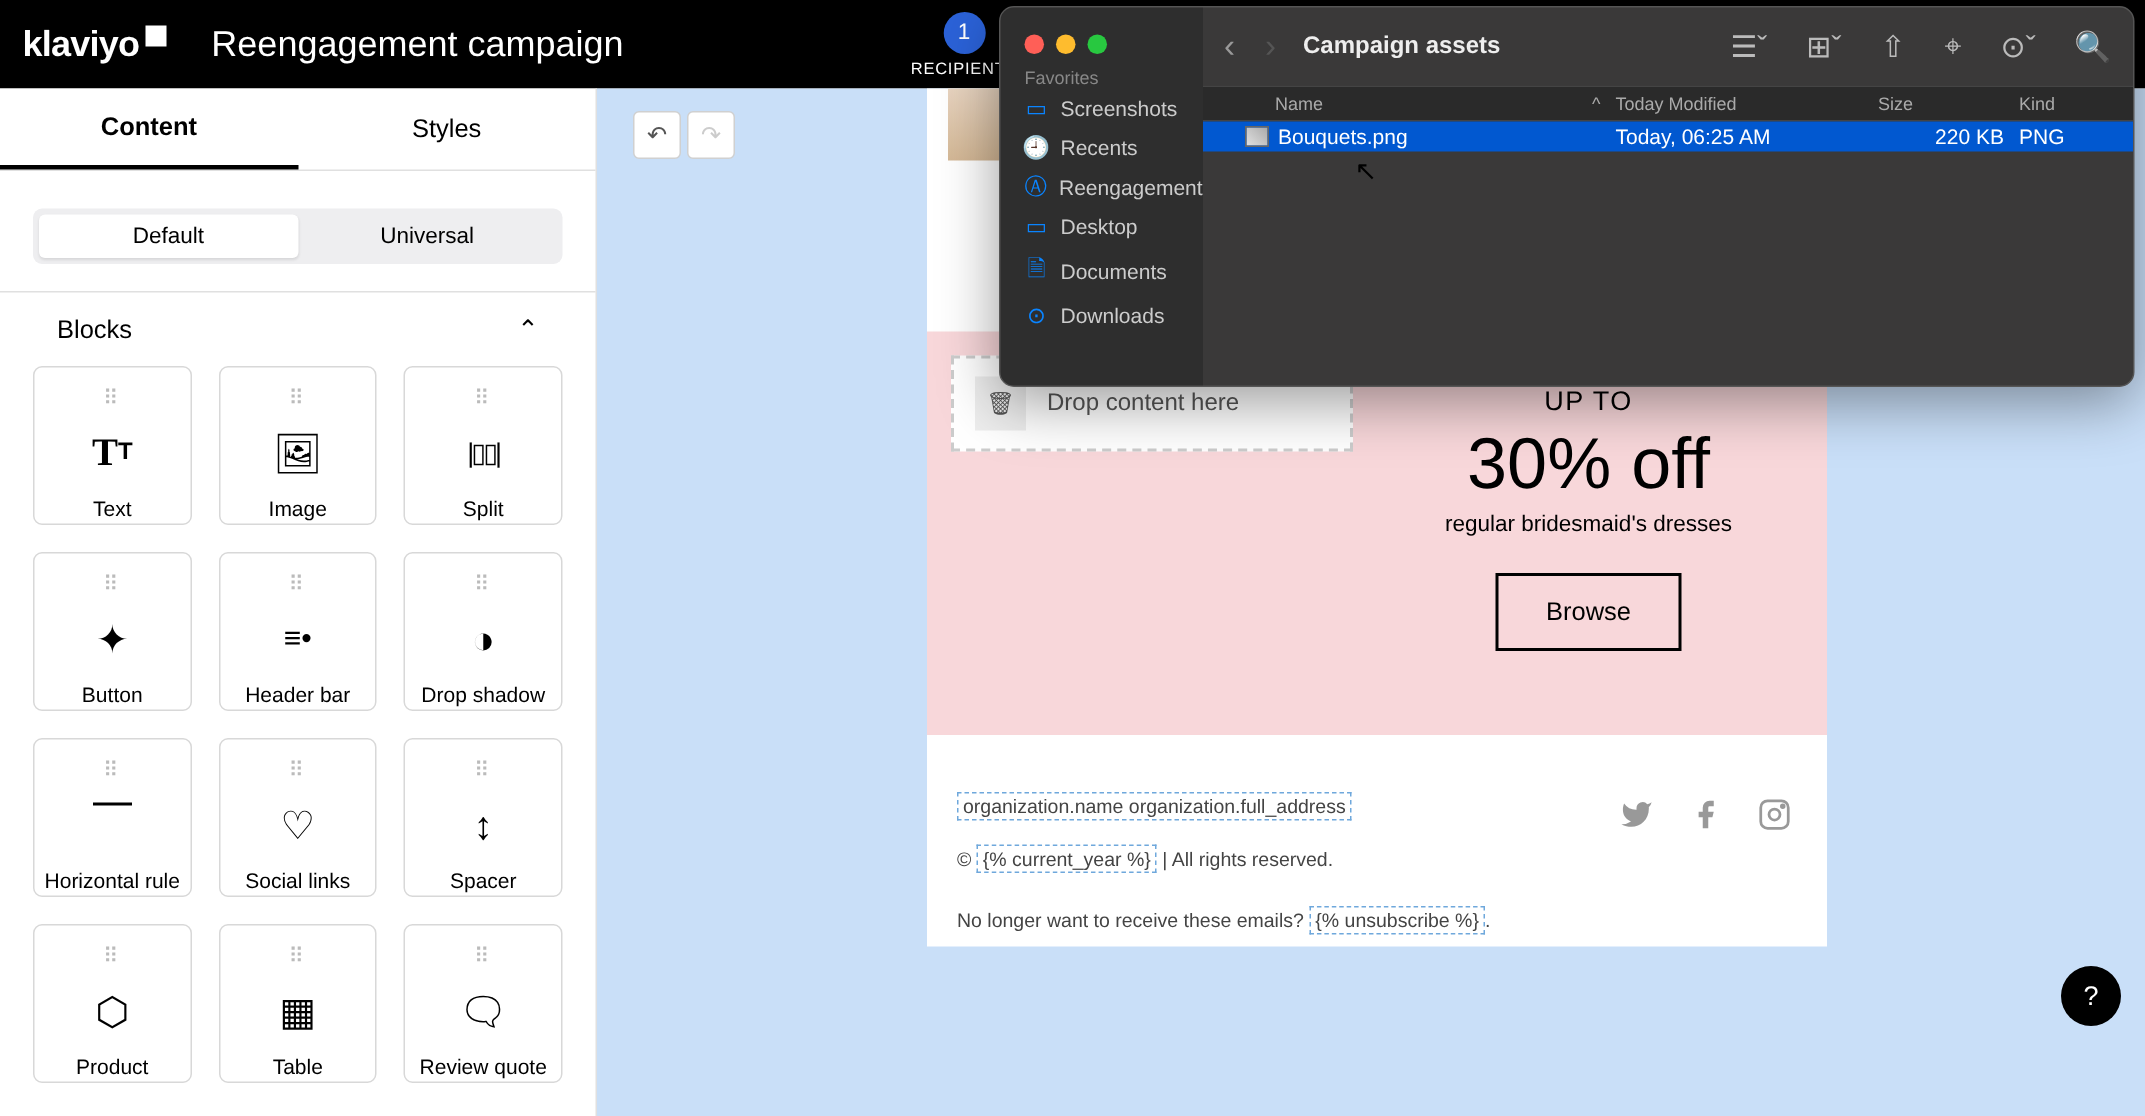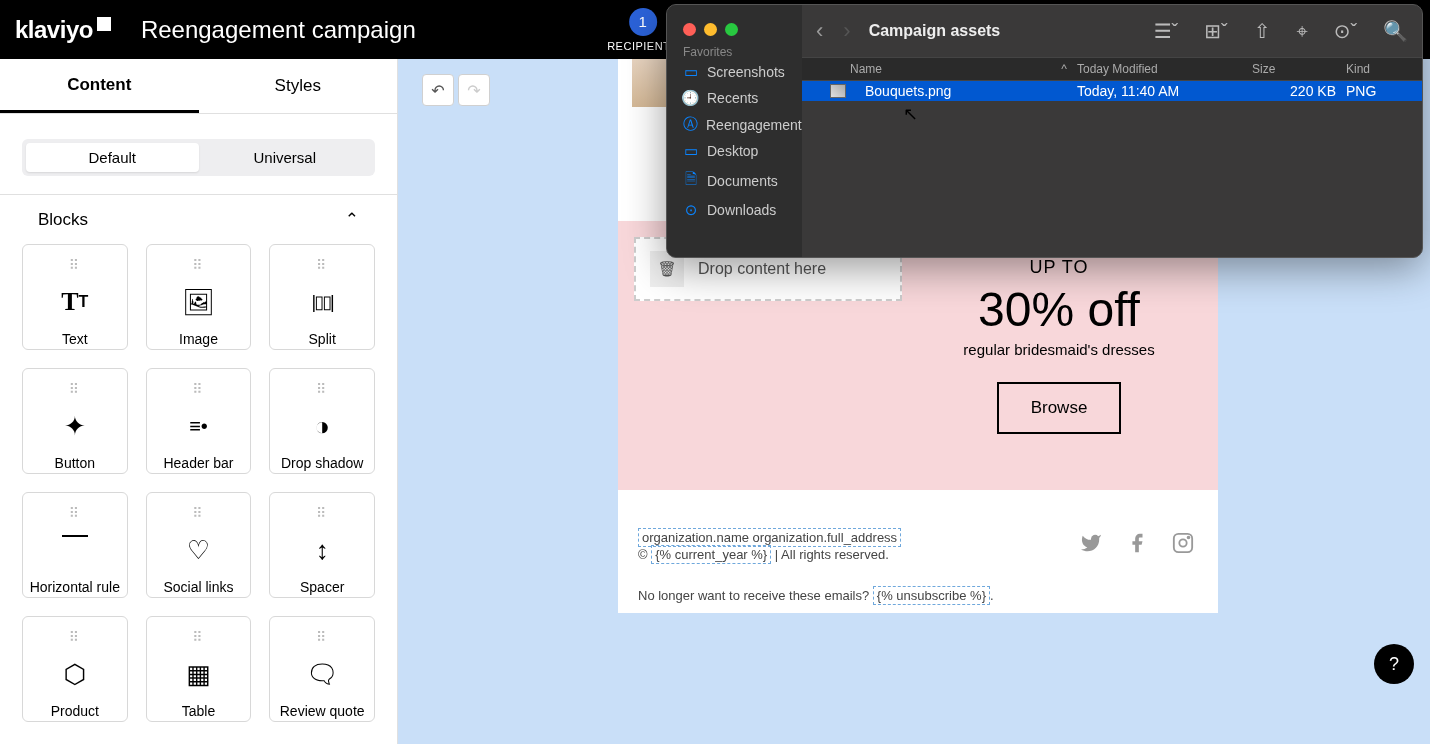--- a/index.html
+++ b/index.html
@@ -68,21 +68,21 @@
     .tred { background: #ff5f57; } .tyellow { background: #febc2e; } .tgreen { background: #28c840; }
     .nav-arrows { display: flex; gap: 20px; font-size: 22px; color: #999; }
     .finder-title { font-size: 16px; font-weight: 600; color: #eee; }
     .finder-tb-right { margin-left: auto; display: flex; gap: 26px; font-size: 20px; color: #bbb; align-items: center;}
     .col-headers { display: flex; background: #2a2a2a; font-size: 12px; color: #aaa; padding: 4px 0; border-top: 1px solid #444; border-bottom: 1px solid #444; }
     .col-name { width: 275px; padding-left: 48px; display: flex; justify-content: space-between; padding-right: 10px; }
     .col-date { width: 175px; }
     .col-size { width: 94px; }
     .col-kind { flex: 1; }
     .file-row { display: flex; background: #0158d0; color: #fff; font-size: 14px; padding: 2px 0; align-items: center; height: 20px; }
-    .file-name-cell { width: 275px; padding-left: 28px; display: flex; gap: 19px; align-items: center; }
+    .file-name-cell { width: 275px; padding-left: 28px; display: flex; gap: 6px; align-items: center; }
     .file-icon-pv { width: 16px; height: 14px; background: linear-gradient(45deg, #e0e0e0,#aaa); border: 1px solid #666; }
     .cursor { position: absolute; top: 103px; left: 903px; font-size: 18px; color: #000; z-index: 100; pointer-events:none; }
 
     .help-fab { position: absolute; bottom: 60px; right: 16px; width: 40px; height: 40px; border-radius: 50%; background: #000; color: #fff; display: flex; align-items: center; justify-content: center; font-size: 18px; }
   </style>
 </head>
 <body>
 
 <div class="top-header">
   <div class="logo">
@@ -198,21 +198,21 @@
       </div>
       <div class="promo-text">
         <div class="upto">UP TO</div>
         <div class="pct">30% off</div>
         <div class="sub">regular bridesmaid's dresses</div>
         <button class="browse-btn">Browse</button>
       </div>
     </div>
     <div class="footer">
       <div><span class="org-line">organization.name organization.full_address</span></div>
-      <div style="margin-top:2px;"><span>© </span><span class="org-line">{% current_year %}</span><span> | All rights reserved.</span></div>
+      <div style="margin-top:20px;"><span>© </span><span class="org-line">{% current_year %}</span><span> | All rights reserved.</span></div>
       <div style="margin-top:26px;"><span>No longer want to receive these emails? </span><span class="org-line">{% unsubscribe %}</span>.</div>
       <div class="socials">
         <span><svg width="22" height="22" viewBox="0 0 24 24" fill="#999">
               <path d="M23 3a10.9 10.9 0 01-3.14 1.53 4.48 4.48 0 00-7.86 3v1A10.66 10.66 0 013 4s-4 9 5 13a11.64 11.64 0 01-7 2c9 5 20 0 20-11.5a4.5 4.5 0 00-.08-.83A7.72 7.72 0 0023 3z"></path>
             </svg></span>
         <span><svg width="22" height="22" viewBox="0 0 24 24" fill="#999">
               <path d="M18 2h-3a5 5 0 00-5 5v3H7v4h3v8h4v-8h3l1-4h-4V7a1 1 0 011-1h3z"></path>
             </svg></span>
         <span><svg width="22" height="22" viewBox="0 0 24 24" fill="none" stroke="#999" stroke-width="2">
               <rect x="2" y="2" width="20" height="20" rx="5"></rect>
@@ -280,21 +280,21 @@
         </div>
       <div class="col-date">Today Modified</div>
       <div class="col-size">Size</div>
       <div class="col-kind">Kind</div>
     </div>
     <div class="file-row">
       <div class="file-name-cell">
           <span class="file-icon-pv"></span>
           <span>Bouquets.png</span>
         </div>
-      <div class="col-date">Today, 11:40 AM</div>
+      <div class="col-date">Today, 06:25 AM</div>
       <div class="col-size" style="text-align:right;padding-right:10px;">220 KB</div>
       <div class="col-kind">PNG</div>
     </div>
   </div>
 </div>
 
 <div class="cursor">↖</div>
 
 <div class="help-fab">?</div>
 

